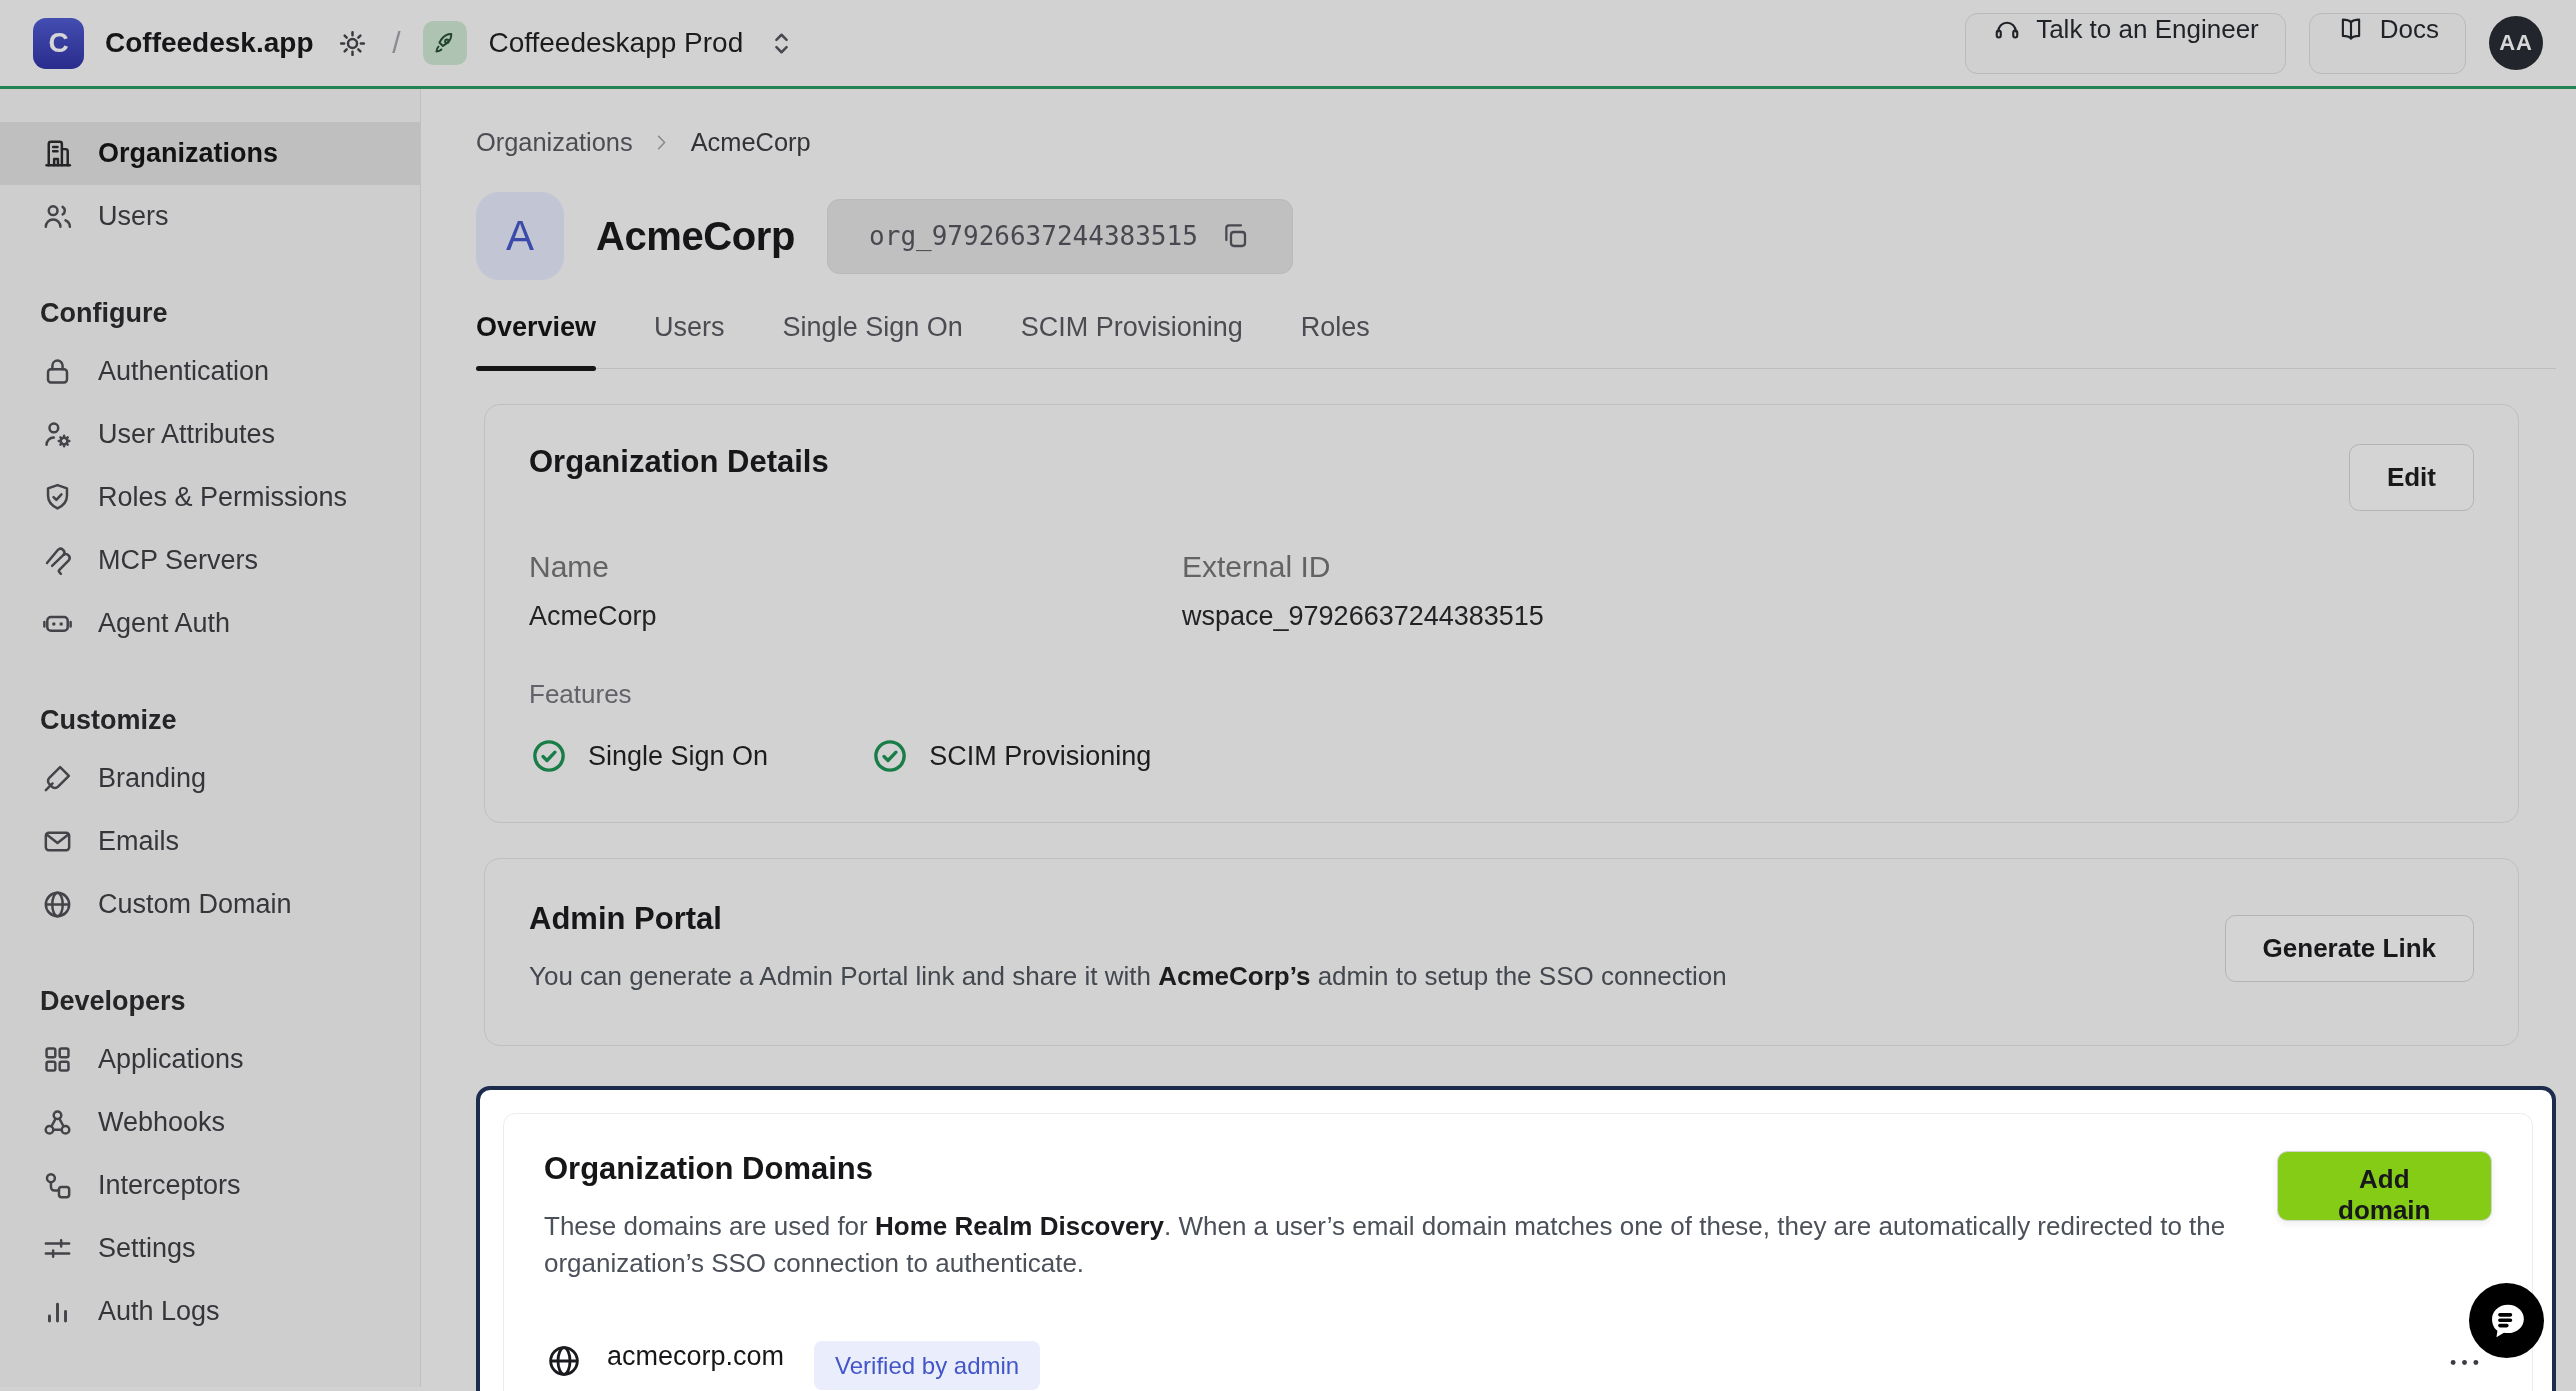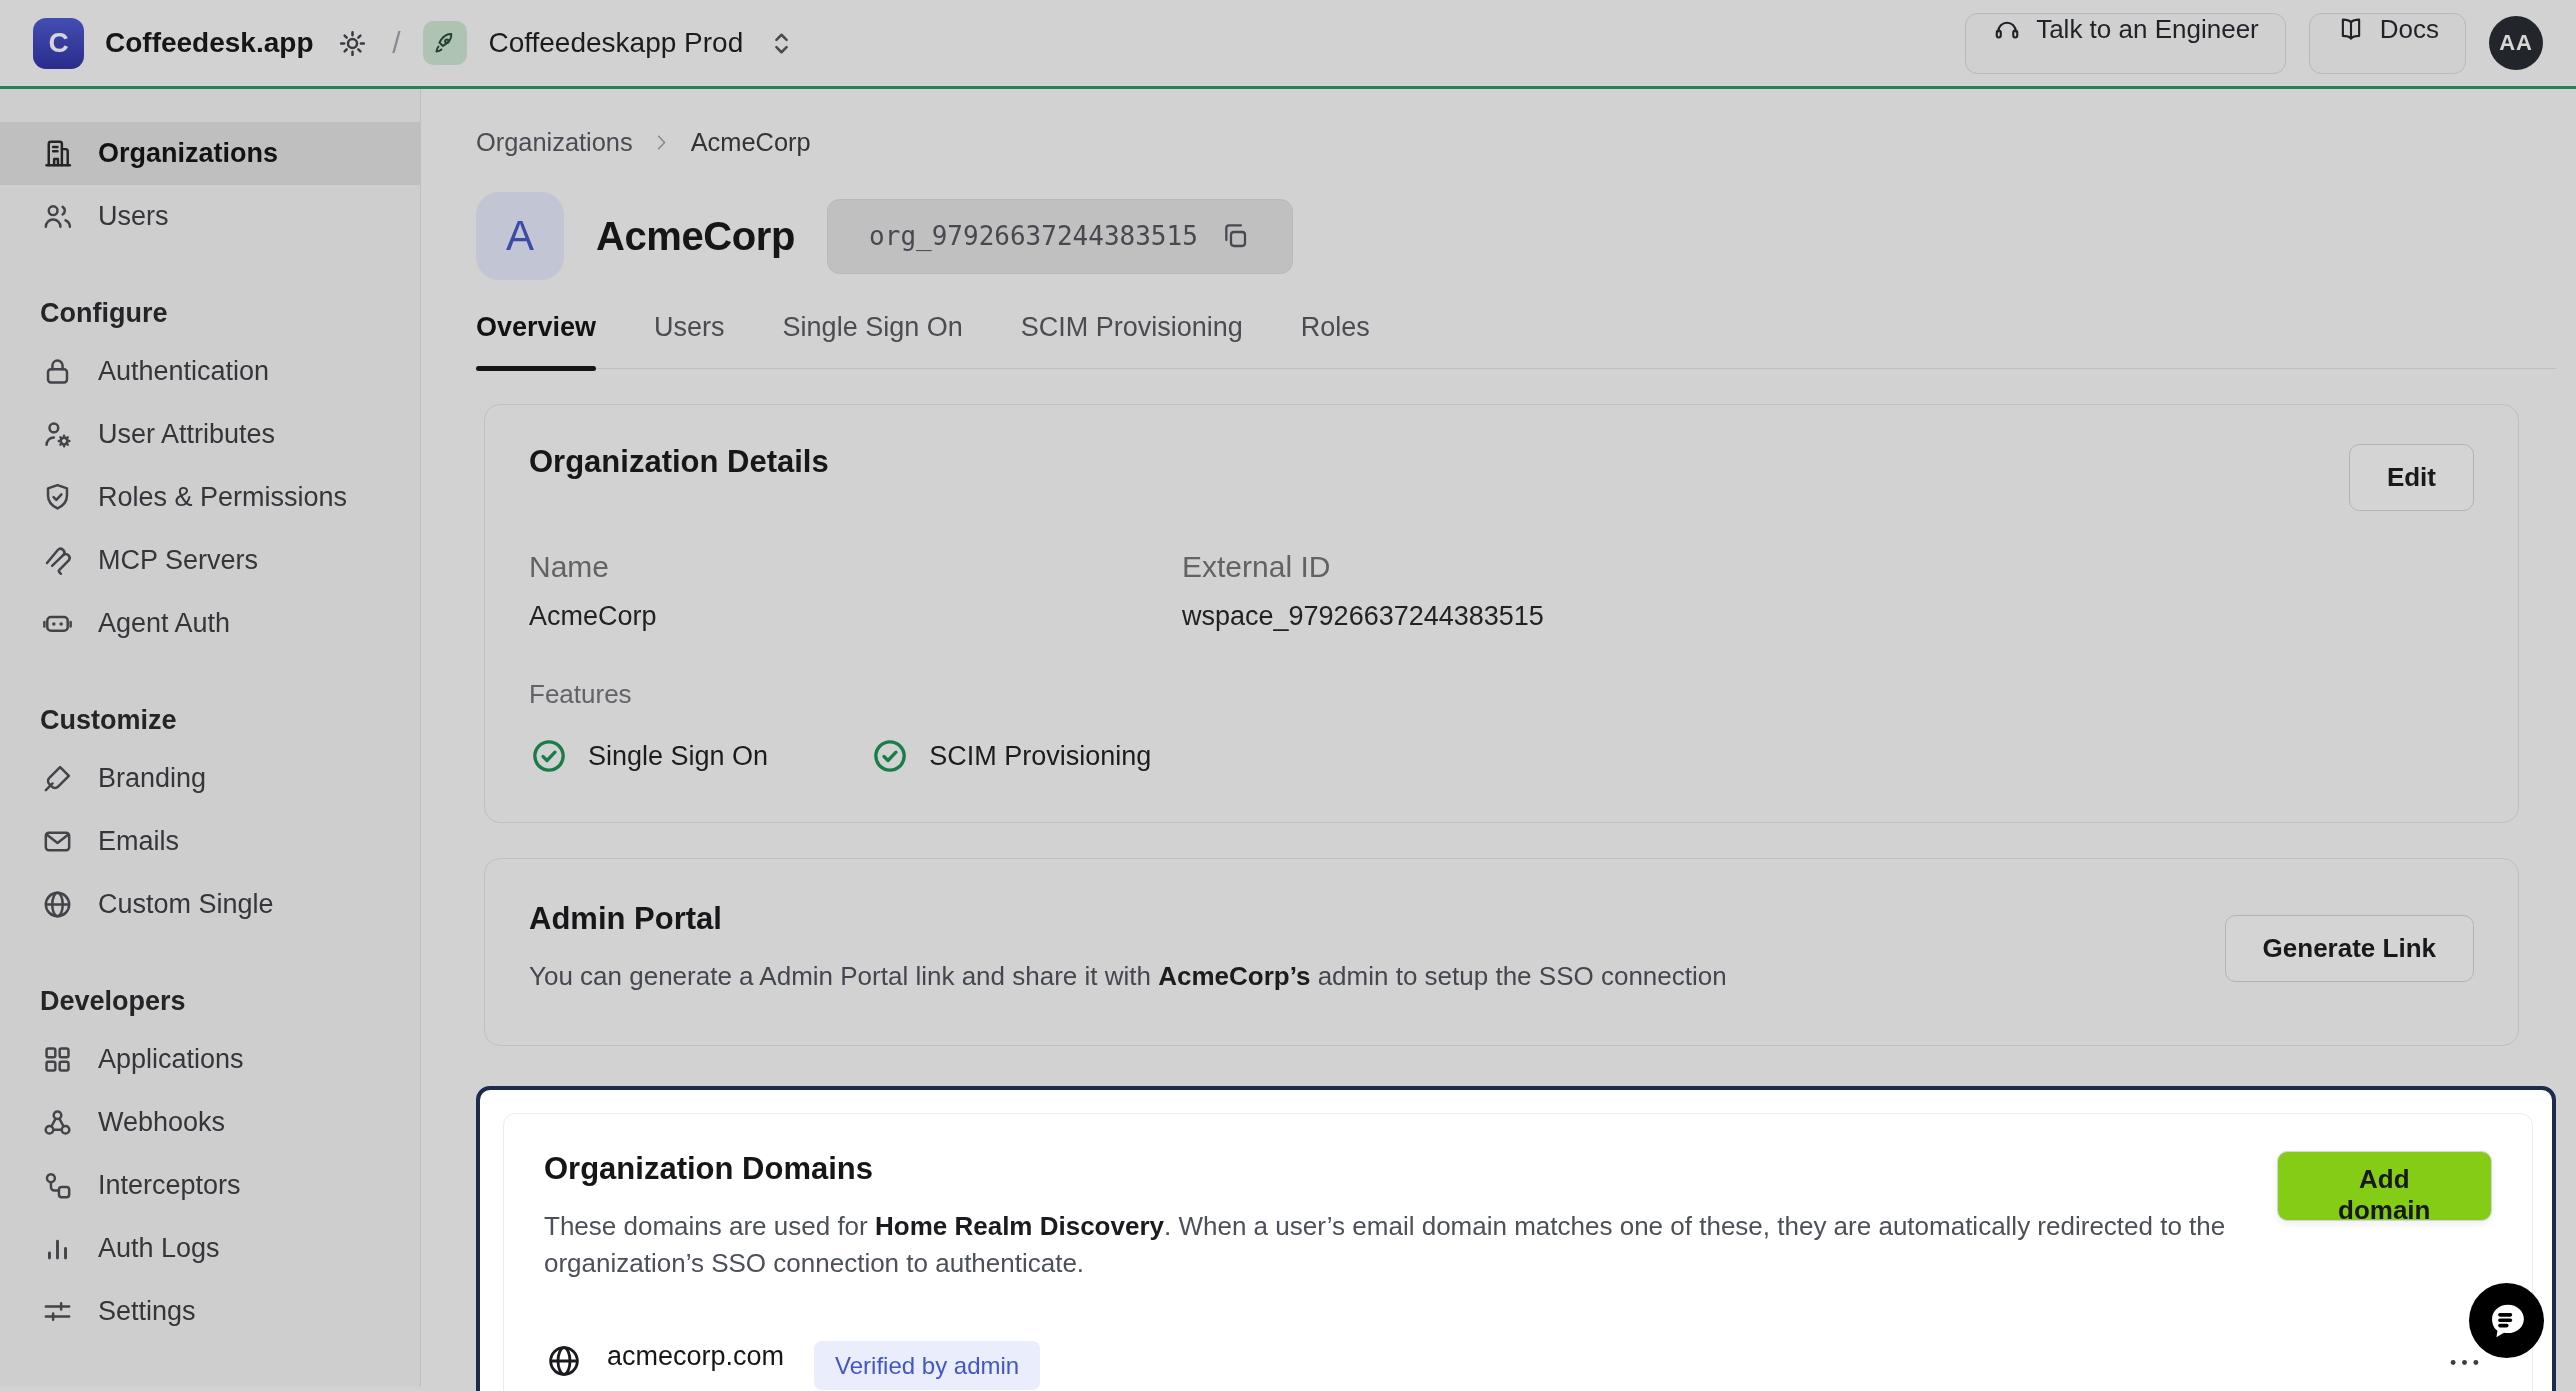--- a/index.html
+++ b/index.html
@@ -371,21 +371,21 @@
     <div class="nav-item">
       <svg class="ic" viewBox="0 0 40 40" width="35" height="35">
           <use href="#i-mail"></use>
         </svg>
       <span>Emails</span>
     </div>
     <div class="nav-item">
       <svg class="ic" viewBox="0 0 40 40" width="35" height="35">
           <use href="#i-globe"></use>
         </svg>
-      <span>Custom Single</span>
+      <span>Custom Domain</span>
     </div>
     <div class="nav-header">Developers</div>
     <div class="nav-item">
       <svg class="ic" viewBox="0 0 40 40" width="35" height="35">
           <use href="#i-grid"></use>
         </svg>
       <span>Applications</span>
     </div>
     <div class="nav-item">
       <svg class="ic" viewBox="0 0 40 40" width="35" height="35">
@@ -394,29 +394,29 @@
       <span>Webhooks</span>
     </div>
     <div class="nav-item">
       <svg class="ic" viewBox="0 0 40 40" width="35" height="35">
           <use href="#i-nodes"></use>
         </svg>
       <span>Interceptors</span>
     </div>
     <div class="nav-item">
       <svg class="ic" viewBox="0 0 40 40" width="35" height="35">
+          <use href="#i-sliders"></use>
+        </svg>
+      <span>Settings</span>
+    </div>
+    <div class="nav-item">
+      <svg class="ic" viewBox="0 0 40 40" width="35" height="35">
           <use href="#i-bars"></use>
         </svg>
       <span>Auth Logs</span>
-    </div>
-    <div class="nav-item">
-      <svg class="ic" viewBox="0 0 40 40" width="35" height="35">
-          <use href="#i-sliders"></use>
-        </svg>
-      <span>Settings</span>
     </div>
   </nav>
 
   <main class="main">
     <div class="breadcrumb">
       <span class="crumb">Organizations</span>
       <svg class="ic" viewBox="0 0 26 26" width="23" height="23">
           <use href="#i-chevr"></use>
         </svg>
       <span class="current">AcmeCorp</span>

